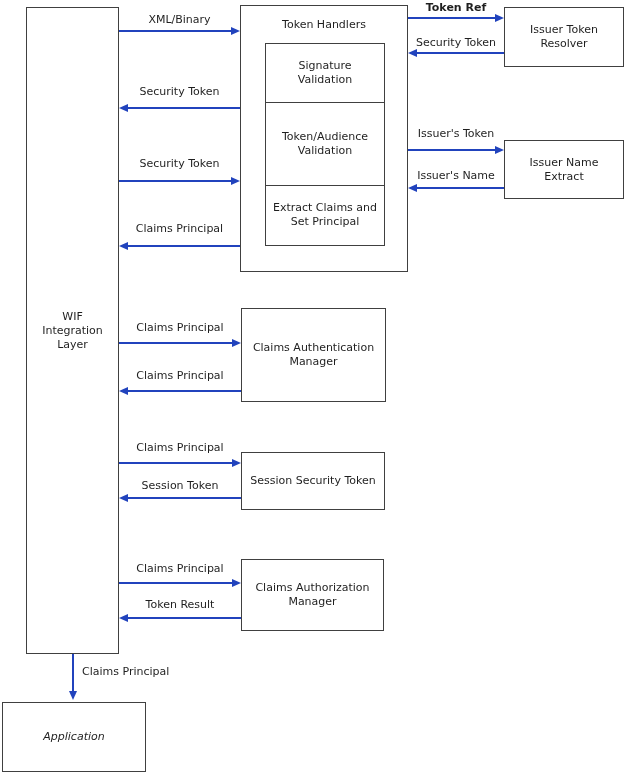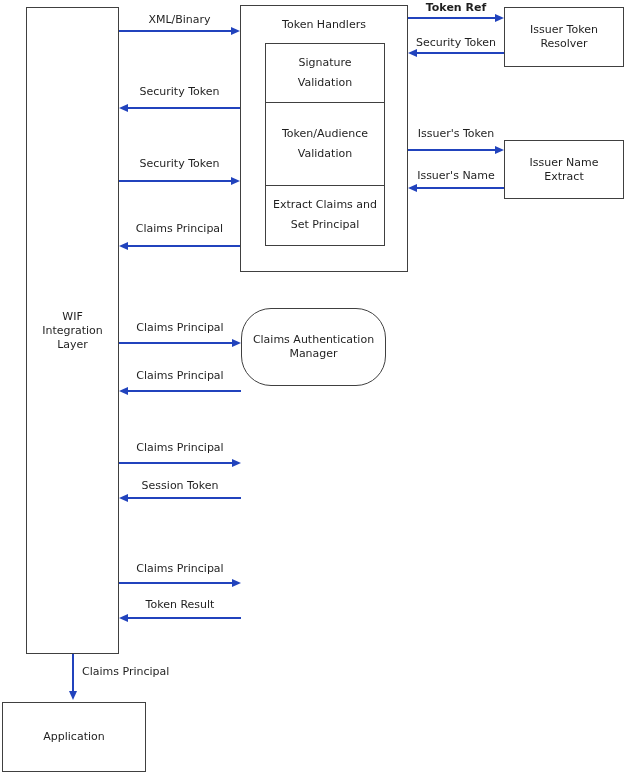--- a/index.html
+++ b/index.html
@@ -20,21 +20,21 @@
     box-sizing:border-box;line-height:14px;
   }
   .box.top-label{align-items:flex-start;}
   .box.top-label .box-label{padding-top:12px;}
   .box-label{display:block;padding:2px 4px;}
   .stack{
     position:absolute;border:1px solid var(--border);background:#fff;box-sizing:border-box;
   }
   .stack .cell{
     display:flex;align-items:center;justify-content:center;text-align:center;
-    box-sizing:border-box;line-height:20px;
+    box-sizing:border-box;line-height:14px;
   }
   .stack .cell.has-divider{border-bottom:1px solid var(--border);}
   .hedge{position:absolute;height:8px;}
   .hedge .line{position:absolute;top:3px;height:2px;background:var(--arrow);}
   .hedge.dir-right .line{left:0;right:6px;}
   .hedge.dir-left .line{left:6px;right:0;}
   .hedge .head{position:absolute;top:0;width:0;height:0;
     border-top:4px solid transparent;border-bottom:4px solid transparent;}
   .hedge.dir-right .head{right:0;border-left:9px solid var(--arrow);}
   .hedge.dir-left .head{left:0;border-right:9px solid var(--arrow);}
@@ -72,27 +72,33 @@
   </div>
 
   <div class="box" style="left:504px;top:7px;width:120px;height:60px;">
     <span class="box-label">Issuer Token Resolver</span>
   </div>
 
   <div class="box" style="left:504px;top:140px;width:120px;height:59px;">
     <span class="box-label">Issuer Name Extract</span>
   </div>
 
-  <div class="box" style="left:241px;top:308px;width:145px;height:78px;border-radius:30px;">
+  <div class="box" style="left:241px;top:308px;width:145px;height:94px;">
     <span class="box-label">Claims Authentication Manager</span>
   </div>
 
+  <div class="box" style="left:241px;top:452px;width:144px;height:58px;">
+    <span class="box-label">Session Security Token</span>
+  </div>
 
+  <div class="box" style="left:241px;top:559px;width:143px;height:72px;">
+    <span class="box-label">Claims Authorization Manager</span>
+  </div>
 
-  <div class="box" style="left:2px;top:702px;width:144px;height:70px;">
+  <div class="box" style="left:2px;top:702px;width:144px;height:70px;font-style:italic;">
     <span class="box-label">Application</span>
   </div>
 
   <div class="hedge dir-right" style="left:119px;top:27px;width:121px;">
     <span class="line"></span>
     <span class="head"></span>
   </div>
   <div class="edge-label" style="left:119px;top:13px;width:121px;">XML/Binary</div>
 
   <div class="hedge dir-left" style="left:119px;top:104px;width:121px;">

